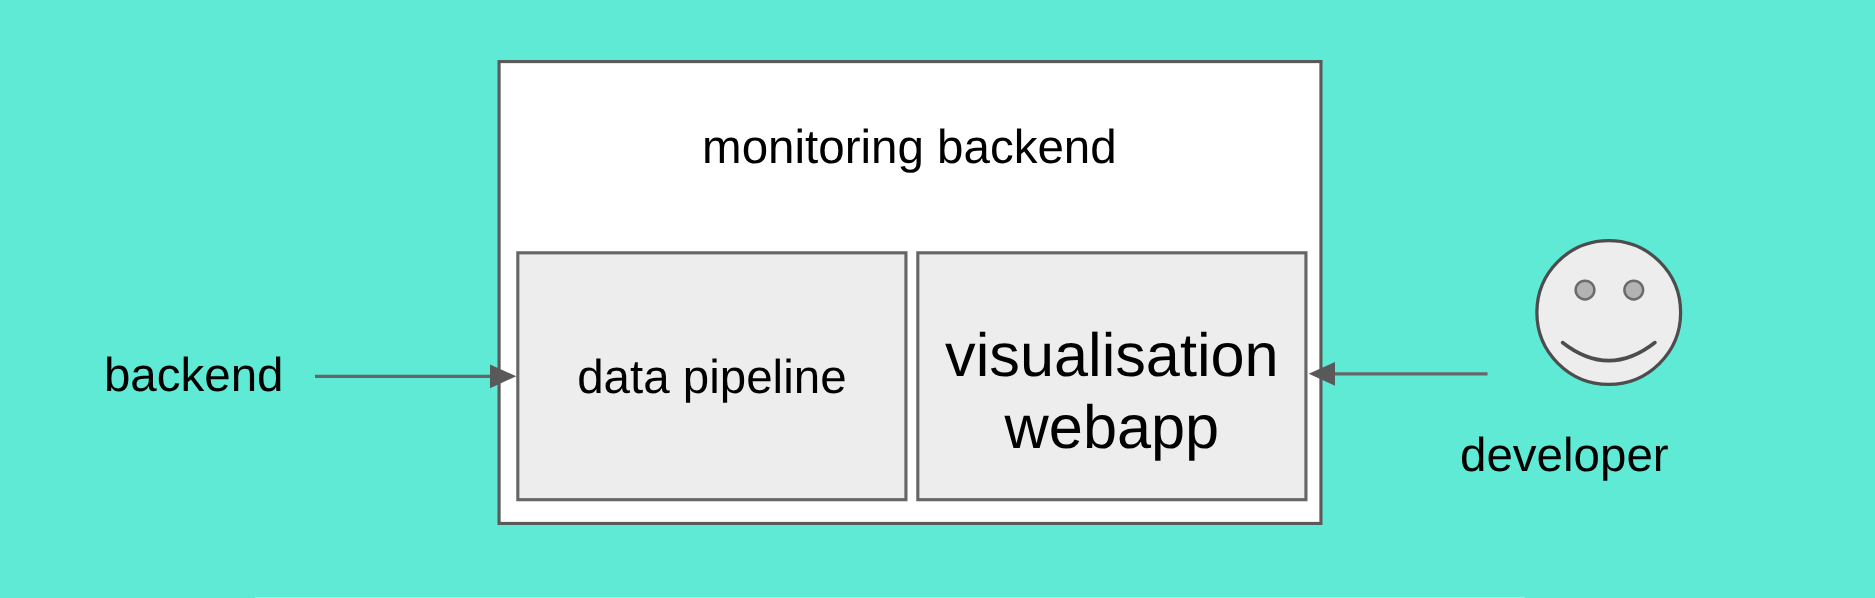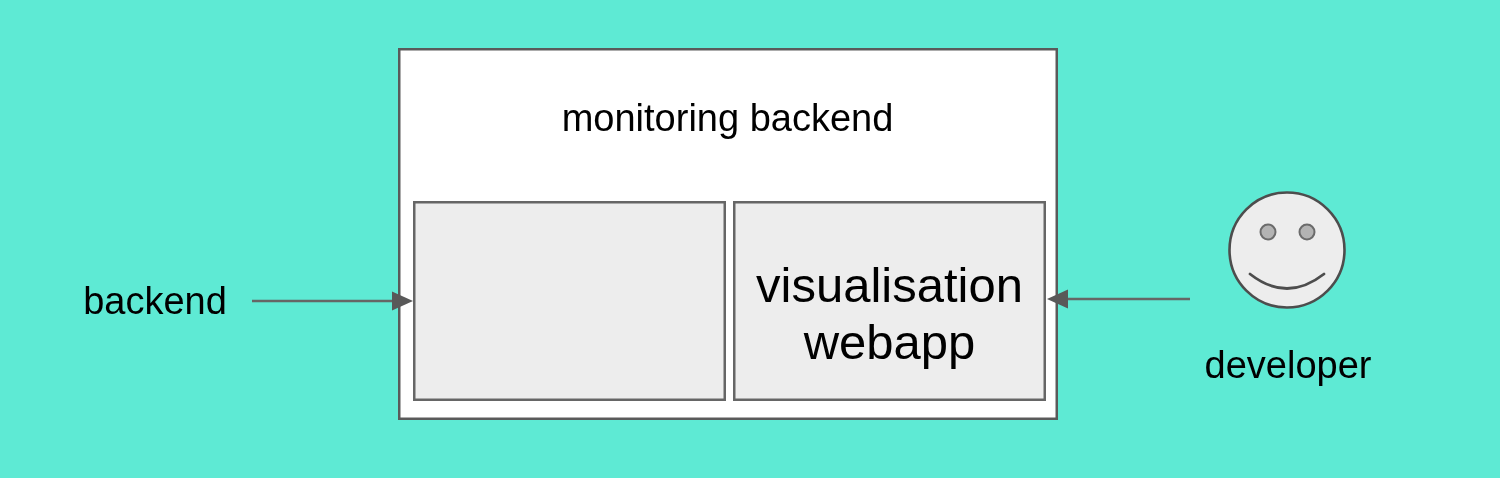--- a/index.html
+++ b/index.html
@@ -63,21 +63,21 @@
     width: 190px;
     font-size: 38px;
     text-align: center;
   }
   
   #developer-label {
     left: 1168px;
     top: 343px;
     width: 240px;
     font-size: 38px;
-    text-align: center;
+    text-align: left;
   }
 </style>
 </head>
 <body>
 
 <div id="canvas">
 
   <svg class="diagram-svg" viewBox="0 0 1500 478" xmlns="http://www.w3.org/2000/svg">
 
     <rect x="399.25" y="49.25" width="657.5" height="369.5" fill="#ffffff" stroke="#5a5a5a" stroke-width="2.5"></rect>
@@ -99,20 +99,21 @@
     <g>
       <circle cx="1287" cy="250" r="57.5" fill="#ededed" stroke="#4d4d4d" stroke-width="2.6"></circle>
       <circle cx="1268" cy="232" r="7.5" fill="#b3b3b3" stroke="#6b6b6b" stroke-width="2"></circle>
       <circle cx="1307" cy="232" r="7.5" fill="#b3b3b3" stroke="#6b6b6b" stroke-width="2"></circle>
       <path d="M 1250 274 Q 1287 303 1324 274" fill="none" stroke="#4d4d4d" stroke-width="2.8" stroke-linecap="round"></path>
     </g>
   </svg>
 
   <div class="box-label" id="backend-title">monitoring backend</div>
 
+  <div class="box-label" id="pipeline-label">data pipeline</div>
 
   <div class="box-label" id="webapp-label">visualisation
 webapp</div>
 
   <div class="free-label" id="events-label">backend</div>
 
   <div class="free-label" id="developer-label">developer</div>
 
 </div>
 

